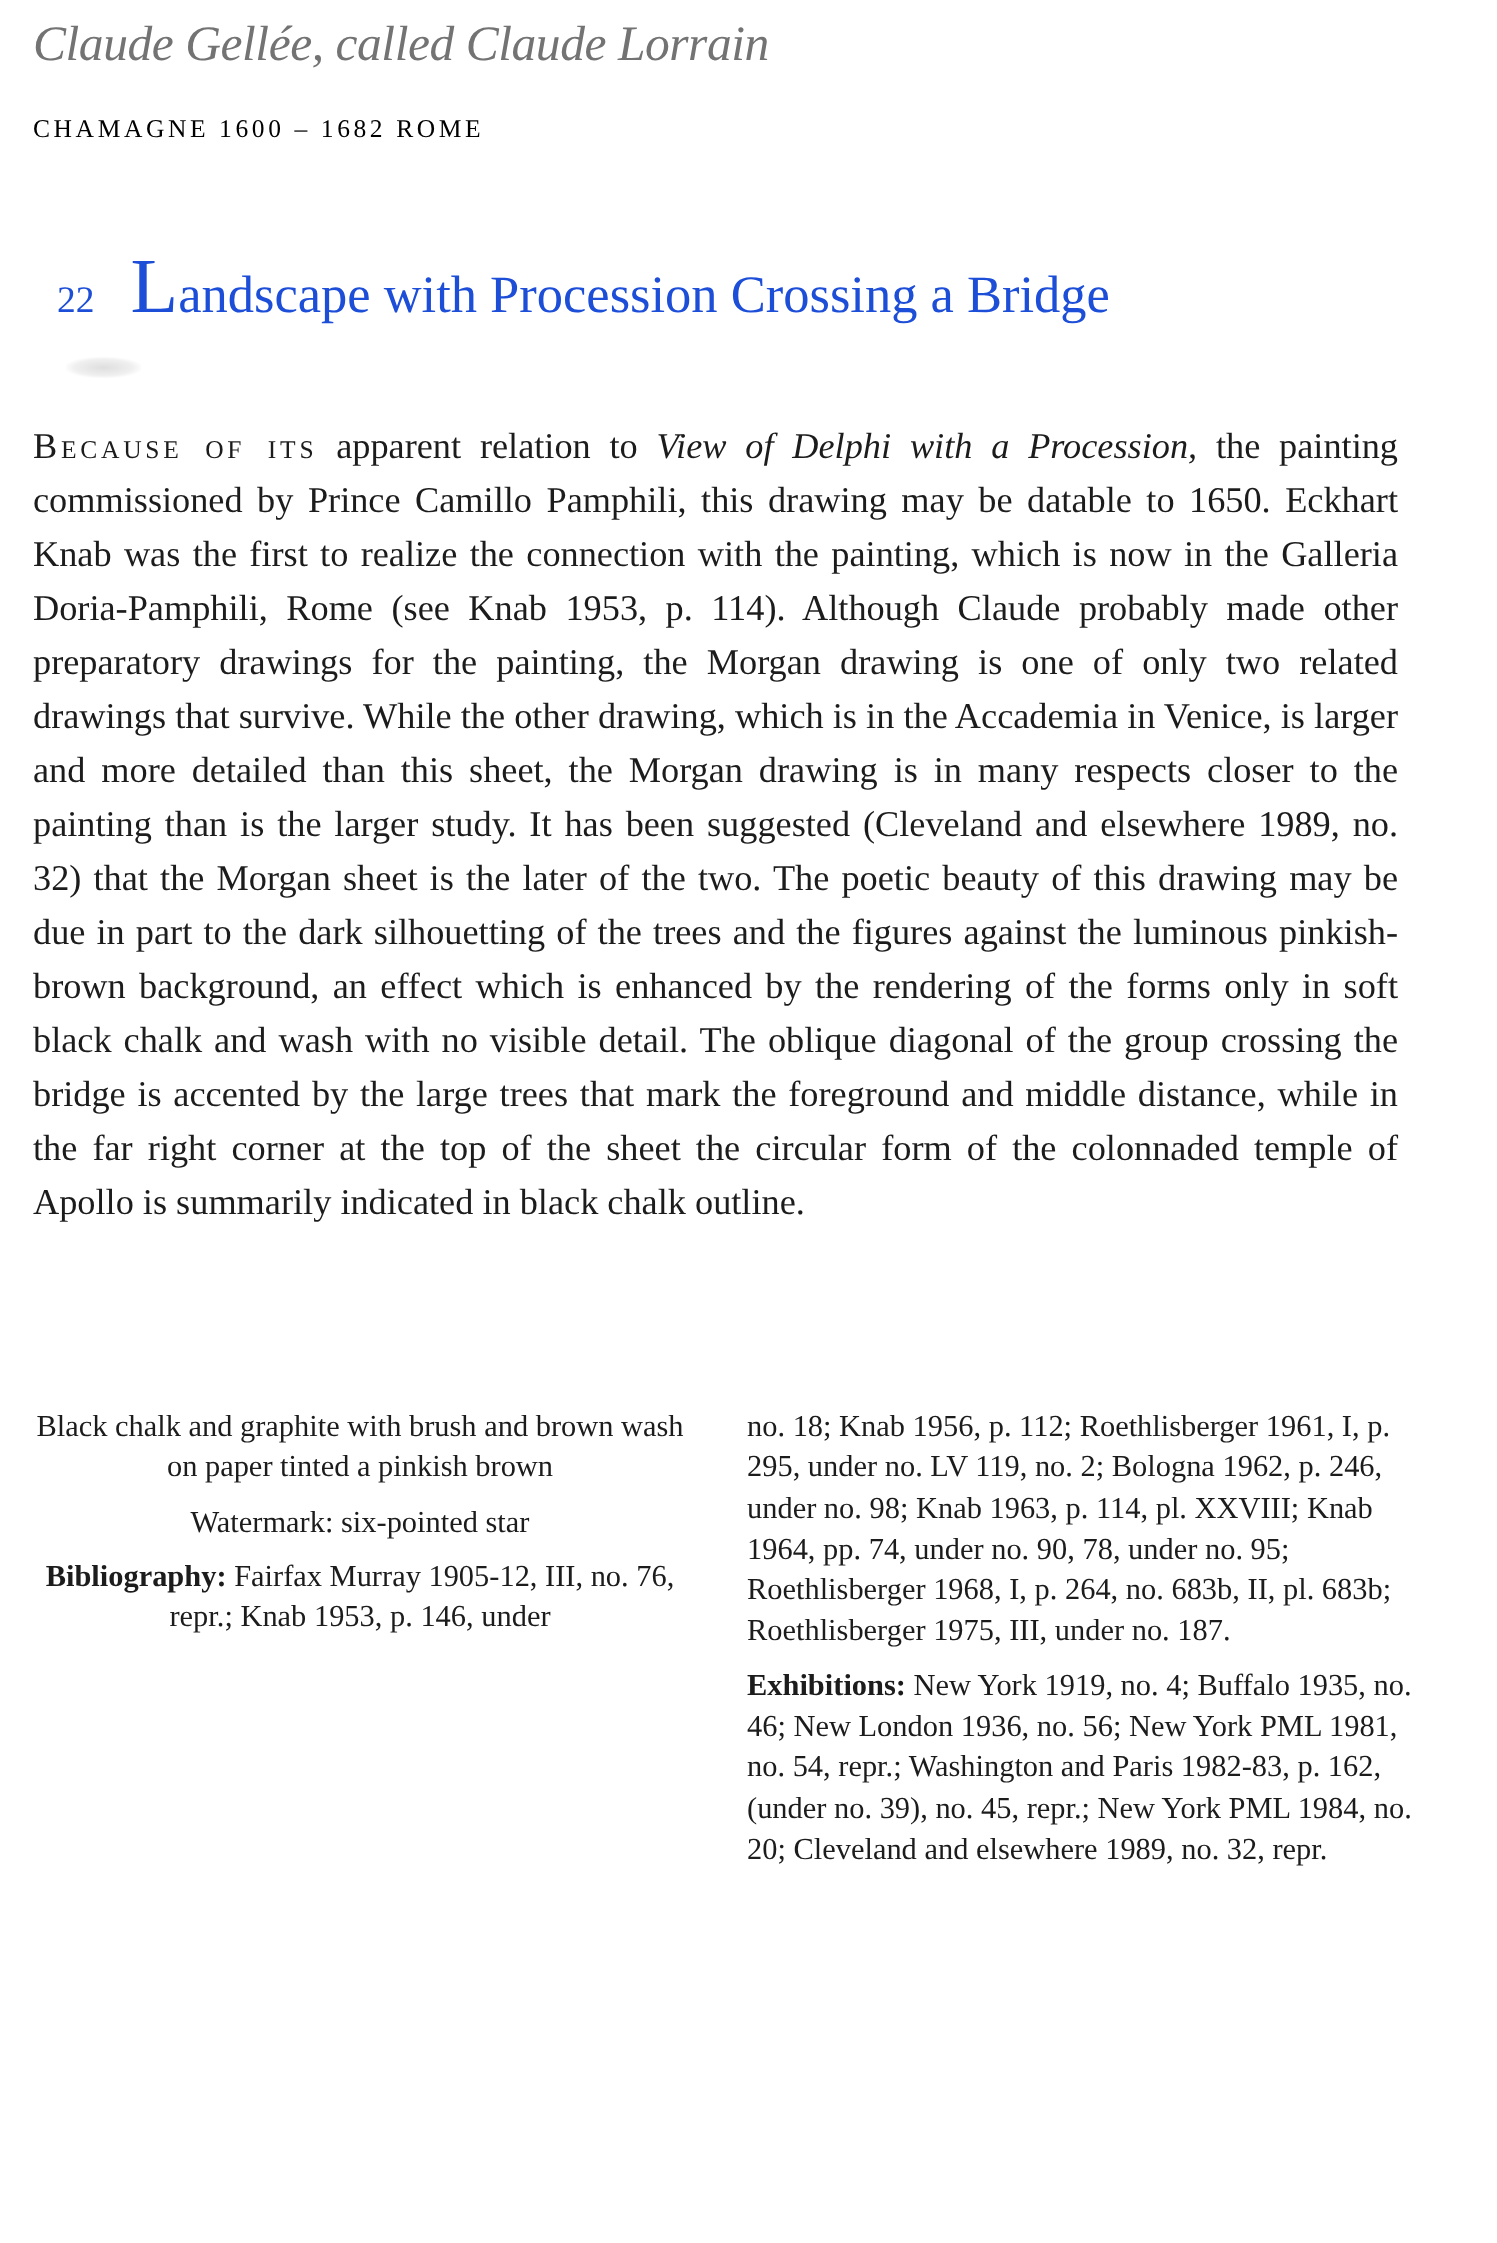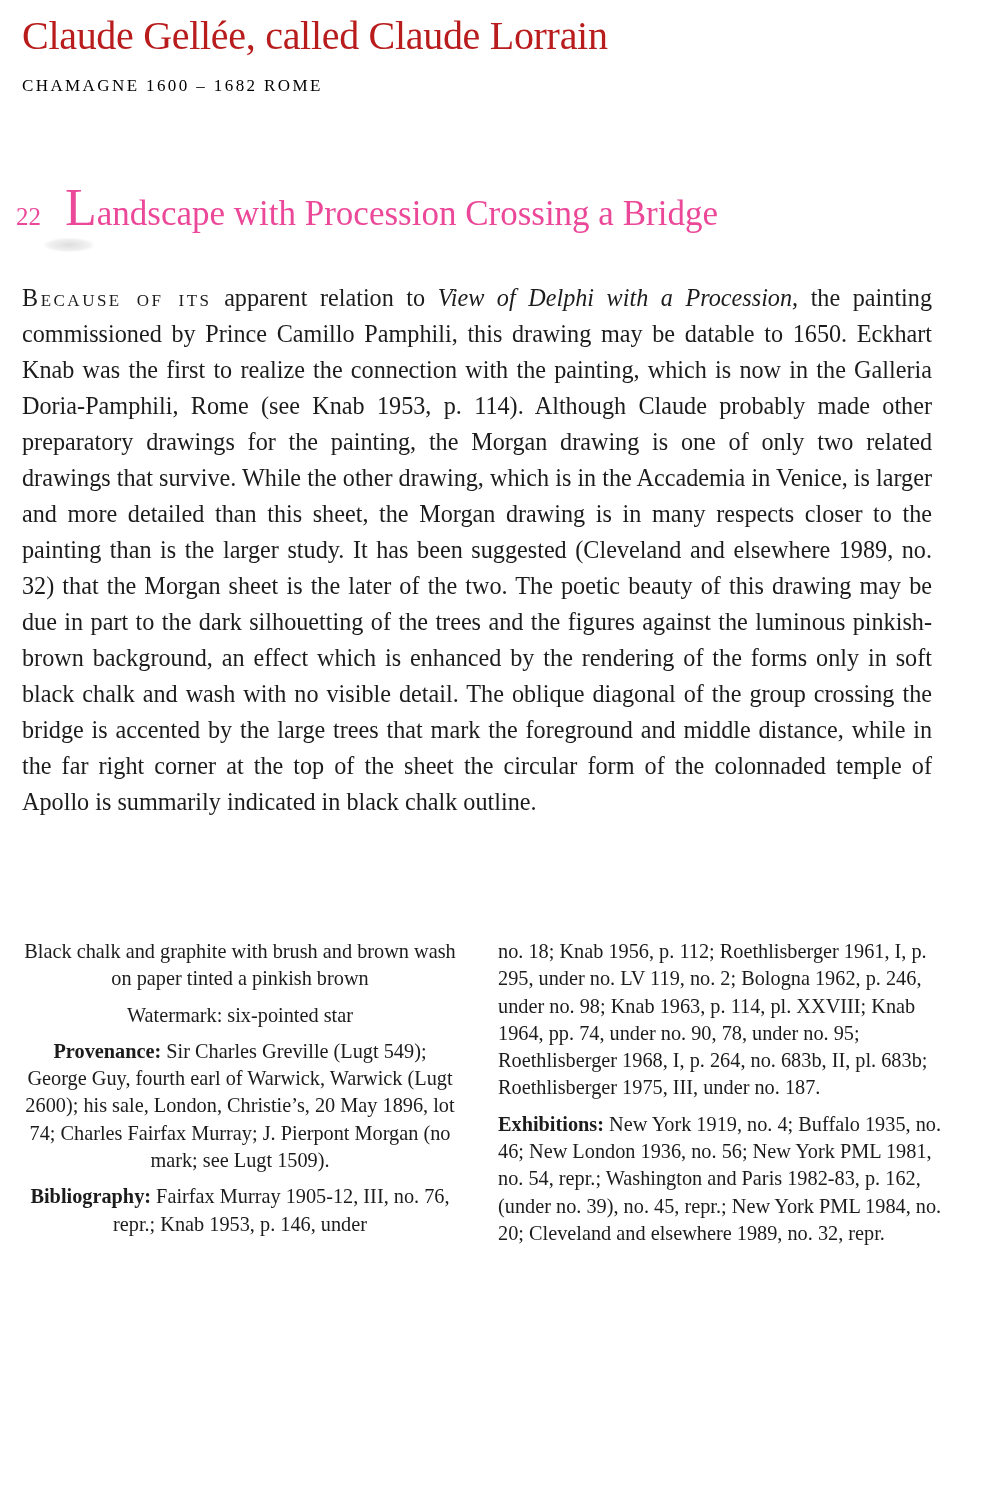--- a/index.html
+++ b/index.html
@@ -2,28 +2,28 @@
 <html><head>
 <meta charset="utf-8">
 <style>
   html, body { margin: 0; padding: 0; background: #ffffff; }
   body {
     width: 998px; height: 1495px; position: relative; overflow: hidden;
     font-family: "Liberation Serif", "DejaVu Serif", serif; color: #1a1a1a;
   }
   .artist {
     position: absolute; left: 22px; top: 12px;
-    font-size: 40px; letter-spacing: -0.3px; color: #b91c1c;
+    font-style: italic; font-size: 33px; letter-spacing: -0.3px; color: #737373;
   }
   .dates {
     position: absolute; left: 22px; top: 76px;
     font-size: 17px; letter-spacing: 2.4px; color: #000000;
   }
   .title-row {
-    position: absolute; left: 16px; top: 162px; white-space: nowrap; color: #ec4899; margin-top: 16px;
+    position: absolute; left: 38px; top: 162px; white-space: nowrap; color: #1d4ed8;
   }
   .cat-no { font-size: 25px; margin-right: 24px; vertical-align: baseline; }
   .title-initial { font-size: 52px; }
   .title-rest { font-size: 35px; }
   .smudge {
     position: absolute; left: 44px; top: 238px; width: 50px; height: 14px;
     background: radial-gradient(ellipse at center, #d6d6d6 0%, #ececec 55%, rgba(255,255,255,0) 75%);
     opacity: .8;
   }
   .body-text {
@@ -56,20 +56,19 @@
 <div class="smudge"></div>
 
 <div class="body-text">
   <span class="sc">Because of its</span><span> apparent relation to </span><span class="it">View of Delphi with a Procession,</span><span> the painting commissioned by Prince Camillo Pamphili, this drawing may be datable to 1650. Eckhart Knab was the first to realize the connection with the painting, which is now in the Galleria Doria-Pamphili, Rome (see Knab 1953, p. 114). Although Claude probably made other preparatory drawings for the painting, the Morgan drawing is one of only two related drawings that survive. While the other drawing, which is in the Accademia in Venice, is larger and more detailed than this sheet, the Morgan drawing is in many respects closer to the painting than is the larger study. It has been suggested (Cleveland and elsewhere 1989, no. 32) that the Morgan sheet is the later of the two. The poetic beauty of this drawing may be due in part to the dark silhouetting of the trees and the figures against the luminous pinkish-brown background, an effect which is enhanced by the rendering of the forms only in soft black chalk and wash with no visible detail. The oblique diagonal of the group crossing the bridge is accented by the large trees that mark the foreground and middle distance, while in the far right corner at the top of the sheet the circular form of the colonnaded temple of Apollo is summarily indicated in black chalk outline.</span>
 </div>
 
 <div class="cols">
   <div class="col col-left">
     <p>Black chalk and graphite with brush and brown wash on paper tinted a pinkish brown</p>
     <p>Watermark: six-pointed star</p>
-    <p><span class="label">Provenance:</span><span> Sir Charles Greville (Lugt 549); George Guy, fourth earl of Warwick, Warwick (Lugt 2600); his sale, London, Christie’s, 20 May 1896, lot 74; Charles Fairfax Murray; J. Pierpont Morgan (no mark; see Lugt 1509).</span></p>
     <p><span class="label">Bibliography:</span><span> Fairfax Murray 1905-12, III, no. 76, repr.; Knab 1953, p. 146, under</span></p>
   </div>
   <div class="col">
     <p>no. 18; Knab 1956, p. 112; Roethlisberger 1961, I, p. 295, under no. LV 119, no. 2; Bologna 1962, p. 246, under no. 98; Knab 1963, p. 114, pl. XXVIII; Knab 1964, pp. 74, under no. 90, 78, under no. 95; Roethlisberger 1968, I, p. 264, no. 683b, II, pl. 683b; Roethlisberger 1975, III, under no. 187.</p>
     <p><span class="label">Exhibitions:</span><span> New York 1919, no. 4; Buffalo 1935, no. 46; New London 1936, no. 56; New York PML 1981, no. 54, repr.; Washington and Paris 1982-83, p. 162, (under no. 39), no. 45, repr.; New York PML 1984, no. 20; Cleveland and elsewhere 1989, no. 32, repr.</span></p>
   </div>
 </div>
 
 </body></html>

